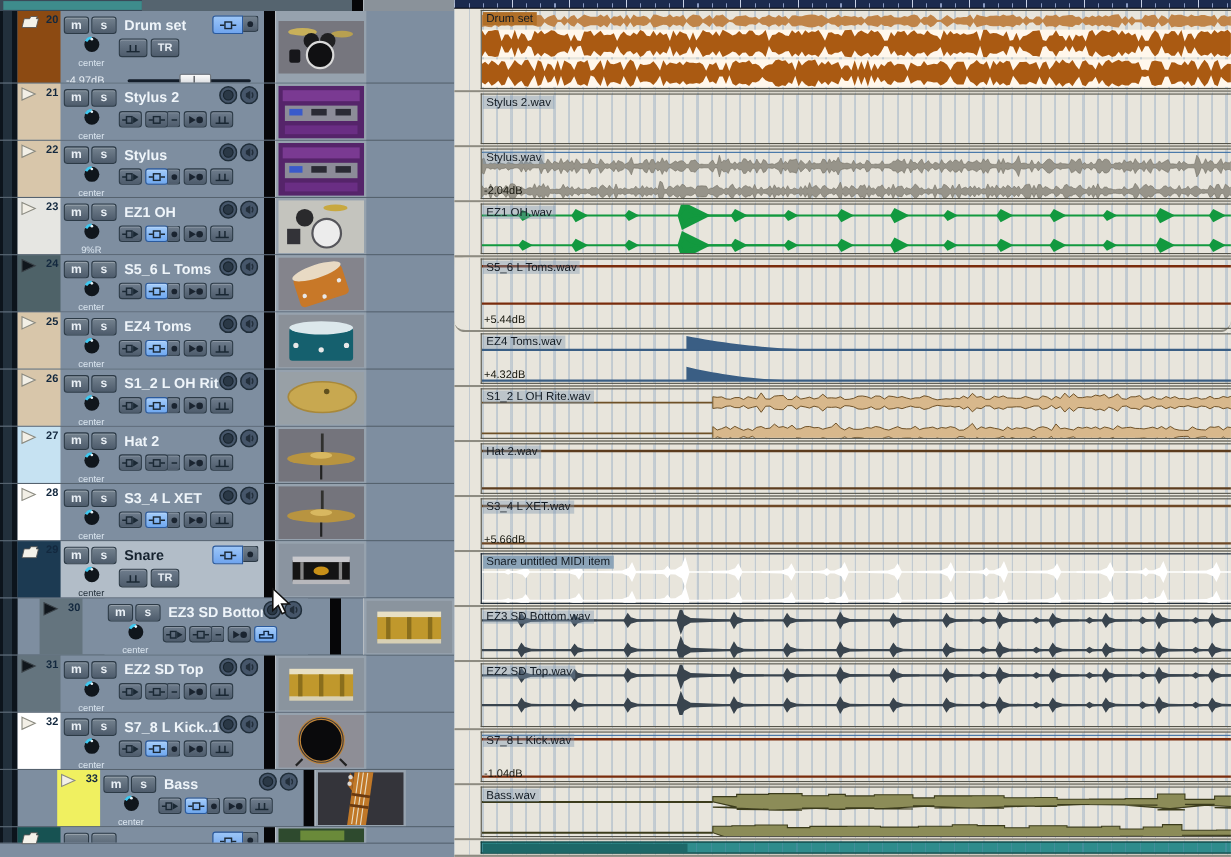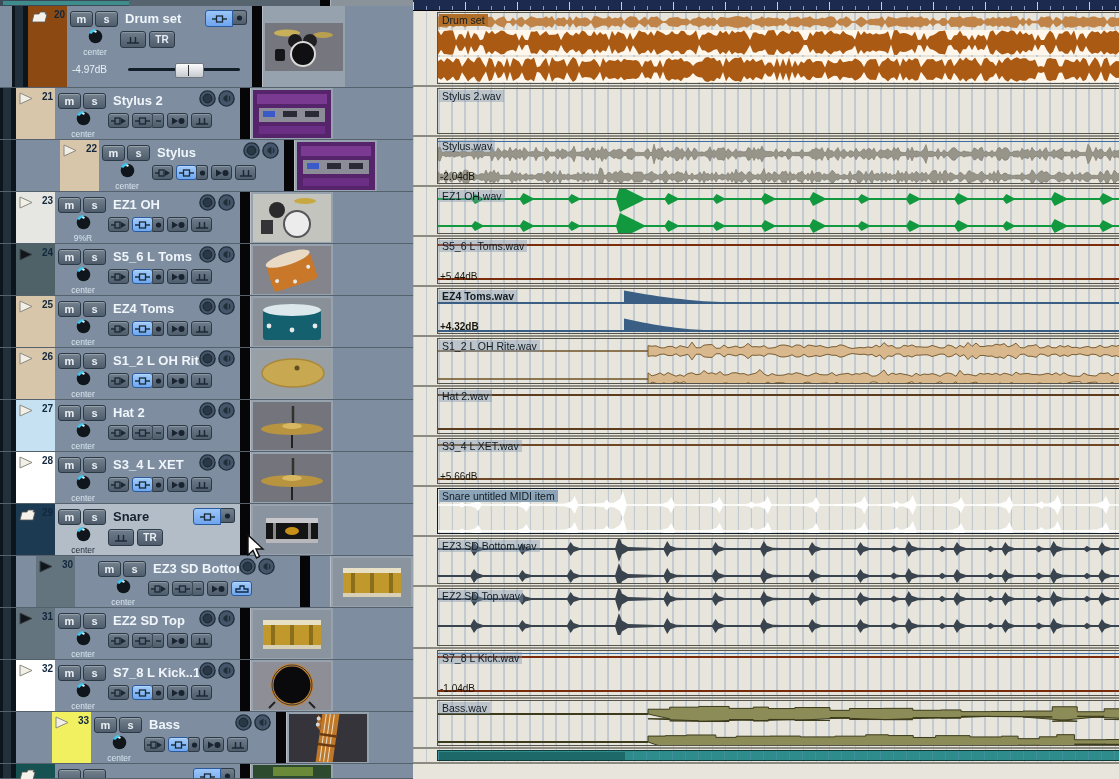--- a/index.html
+++ b/index.html
@@ -67,21 +67,21 @@
 <div class="app">
 
   <div class="left">
     <div class="sliver">
       <div class="teal"></div>
       <div class="rest"></div>
       <div class="blk"></div>
       <div class="thm"></div>
     </div>
     <div id="tracklist">
-  <div class="trow" style="height: 82px; padding-left: 12px;">
+  <div class="trow" style="height: 66px;">
     <div class="edge"></div>
     <div class="strip" style="background: rgb(140, 74, 18);">
       <span class="aicon"><svg width="18" height="13" viewBox="0 0 18 13">
                 <path d="M1,12 L3,4 L8,4 L9,2 L15,2 L14,4 L16,4 L14,12 Z" fill="#F4F2EA" stroke="#555" stroke-width="0.8"></path>
               </svg></span>
       <span class="num">20</span>
     </div>
     <div class="hdr">
       <div class="r1">
         <div class="msbtn">m</div>
@@ -229,21 +229,21 @@
               <rect x="10" y="21" width="12" height="6" fill="#3A5ACA"></rect>
               <rect x="30" y="21" width="14" height="6" fill="#2A2A34"></rect>
               <rect x="52" y="21" width="14" height="6" fill="#2A2A34"></rect>
               <rect x="6" y="36" width="66" height="8" fill="#6A2E84"></rect>
             </svg>
           </div>
   </div>
 
   <div class="trow" style="height: 52px;">
     <div class="edge"></div>
-    <div class="strip" style="background: rgb(216, 198, 170); margin-left: 44px;">
+    <div class="strip" style="background: rgb(216, 198, 170);">
       <span class="aicon"><svg width="16" height="13" viewBox="0 0 16 13">
                 <polygon points="1,1 13,6.5 1,12" fill="#F2EFE6" stroke="#8A8A80" stroke-width="1"></polygon>
               </svg></span>
       <span class="num">22</span>
     </div>
     <div class="hdr">
       <div class="r1">
         <div class="msbtn">m</div>
         <div class="msbtn">s</div>
         <div class="tname">Stylus</div>
@@ -1362,33 +1362,33 @@
               <polygon points="467.7,37 471.7,31 483.3,37 471.7,43" fill="#12993F"></polygon>
               <polygon points="516,37 520,31 531.6,37 520,43" fill="#12993F"></polygon>
               <polygon points="564.3,37 568.3,32 577.8,37 568.3,42" fill="#12993F"></polygon>
               <polygon points="612.5999999999999,37 616.5999999999999,30 630.3,37 616.5999999999999,44" fill="#12993F"></polygon>
               <polygon points="660.9,37 664.9,31 676.5,37 664.9,43" fill="#12993F"></polygon>
               <polygon points="709.1999999999999,37 713.1999999999999,32 722.6999999999999,37 713.1999999999999,42" fill="#12993F"></polygon>
             </svg>
           </div>
   </div>
 
-  <div class="lane" style="height: 50px;">
+  <div class="lane" style="height: 68px; border-radius: 10px;">
     <div class="item gridlight" style="background: linear-gradient(rgb(196, 219, 235), rgb(166, 197, 219));">
       <span class="ilabel">S5_6 L Toms.wav</span>
       <span class="gain">+5.44dB</span>
     <svg width="763" height="46" viewBox="0 0 763 46">
               <line x1="0" y1="6" x2="763" y2="6" stroke="#7A2C0C" stroke-width="2.2"></line>
               <line x1="0" y1="40" x2="763" y2="40" stroke="#7A2C0C" stroke-width="2.2"></line>
             </svg>
           </div>
   </div>
 
   <div class="lane" style="height: 50px;">
-    <div class="item gridlight" style="background: linear-gradient(rgb(246, 237, 208), rgb(239, 220, 184)); font-weight: bold;">
+    <div class="item gridlight" style="background: linear-gradient(rgb(246, 237, 208), rgb(239, 220, 184));">
       <span class="ilabel">EZ4 Toms.wav</span>
       <span class="gain">+4.32dB</span>
     <svg width="763" height="46" viewBox="0 0 763 46">
               <line x1="0" y1="14" x2="763" y2="14" stroke="#3A5E84" stroke-width="2"></line>
               <polygon points="186,14 186,1.5 191.7,2.558326895586754 197.4,3.573005916526686 203.1,4.543562238332207 208.8,5.469488236099021 214.5,6.350239072920518 220.2,7.185227368139619 225.9,7.973816675664889 231.6,8.715313397167385 237.3,9.408956596384531 243,10.053904935008894 248.7,10.649219556562226 254.39999999999998,11.193841086755652 260.1,11.686557766400421 265.8,12.125959592537457 271.5,12.51036906692033 277.20000000000005,12.837729762498618 282.90000000000003,13.10541051106208 288.6,13.309812816904667 294.30000000000007,13.445383073909218 300,NaN 300,NaN 294.30000000000007,14.554616926090782 288.6,14.690187183095333 282.90000000000003,14.89458948893792 277.20000000000005,15.162270237501382 271.5,15.48963093307967 265.8,15.874040407462543 260.1,16.31344223359958 254.39999999999998,16.80615891324435 248.7,17.350780443437774 243,17.946095064991106 237.3,18.59104340361547 231.6,19.284686602832615 225.9,20.02618332433511 220.2,20.814772631860382 214.5,21.649760927079484 208.8,22.53051176390098 203.1,23.456437761667793 197.4,24.426994083473314 191.7,25.441673104413248 186,26.5" fill="#3A5E84"></polygon>
               <line x1="0" y1="42" x2="763" y2="42" stroke="#3A5E84" stroke-width="2"></line>
               <polygon points="186,42 186,29.5 190.7,30.558326895586752 195.4,31.573005916526686 200.1,32.54356223833221 204.8,33.469488236099025 209.5,34.350239072920516 214.2,35.18522736813962 218.9,35.97381667566489 223.6,36.715313397167385 228.3,37.40895659638453 233,38.053904935008894 237.7,38.64921955656223 242.4,39.193841086755654 247.1,39.68655776640042 251.8,40.125959592537455 256.5,40.51036906692033 261.20000000000005,40.83772976249862 265.90000000000003,41.10541051106208 270.6,41.30981281690467 275.3,41.44538307390922 280,NaN 280,NaN 275.3,42.55461692609078 270.6,42.69018718309533 265.90000000000003,42.89458948893792 261.20000000000005,43.16227023750138 256.5,43.48963093307967 251.8,43.874040407462545 247.1,44.31344223359958 242.4,44.806158913244346 237.7,45.35078044343777 233,45.946095064991106 228.3,46.59104340361547 223.6,47.284686602832615 218.9,48.02618332433511 214.2,48.81477263186038 209.5,49.649760927079484 204.8,50.530511763900975 200.1,51.45643776166779 195.4,52.42699408347332 190.7,53.44167310441325 186,54.5" fill="#3A5E84"></polygon>
             </svg>
           </div>
   </div>

